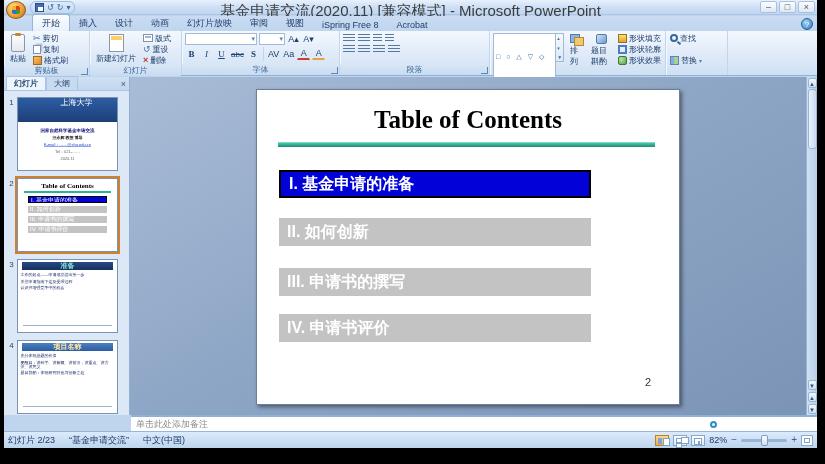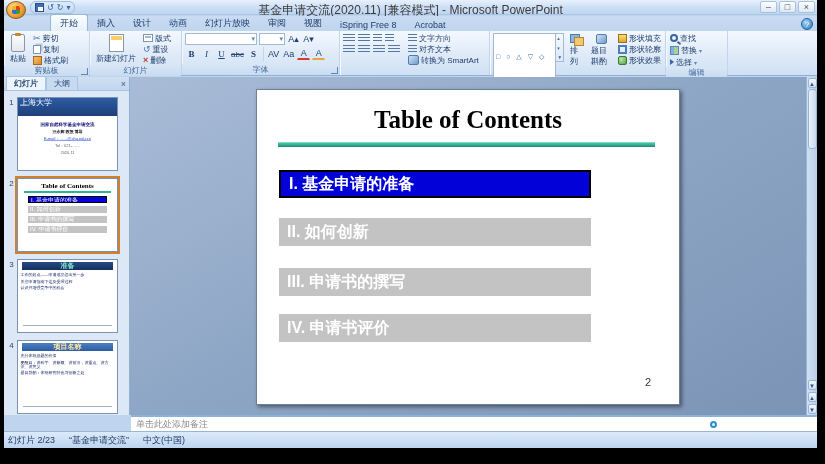--- a/index.html
+++ b/index.html
@@ -15,30 +15,30 @@
   .office-btn { position:absolute; left:2px; top:1px; width:20px; height:18px; border-radius:50%;
                 background:radial-gradient(circle at 35% 30%, #ffd977, #f0a03a 55%, #b96a14);
                 border:1px solid #8a5a16; z-index:5; }
   .office-core { position:absolute; left:5px; top:4px; width:8px; height:8px; border-radius:2px;
                  background:conic-gradient(#e2401f 0 25%, #34a12f 0 50%, #2c6fd4 0 75%, #f2b21d 0); }
   .qat { position:absolute; left:26px; top:1px; height:13px; display:flex; align-items:center; gap:3px;
          background:linear-gradient(#dcebfa,#c3d9f2); border:1px solid #9fbede; border-radius:6px; padding:0 4px; }
   .qat-btn { font-size:8px; color:#3a66a0; line-height:10px; cursor:default; }
   .ic-save { width:9px; height:9px; background:#3e6db5; border:1px solid #2a4d86; position:relative; }
   .ic-save:after { content:""; position:absolute; left:2px; top:3px; width:5px; height:4px; background:#fff; }
-  .title-text { position:absolute; left:0; right:0; top:2px; text-align:center; font-size:12px; color:#3c3c3c; }
+  .title-text { position:absolute; left:0; right:0; top:2px; text-align:center; font-size:15px; color:#3c3c3c; }
   .win-controls { position:absolute; right:2px; top:1px; display:flex; gap:2px; }
   .win-btn { width:17px; height:12px; font-size:9px; line-height:11px; text-align:center; color:#555;
              background:linear-gradient(#fdfeff,#dce9f7); border:1px solid #a9c0dc; border-radius:2px; }
 
   
   .tabrow { position:absolute; left:0; top:16px; right:0; height:15px;
             background:linear-gradient(#c9dcf3,#bfd5ee); display:flex; align-items:flex-end; padding-left:28px; }
   .rtab { font-size:9px; color:#1f3d6b; padding:2px 9px 1px; border-radius:3px 3px 0 0; white-space:nowrap; }
-  .rtab.active { background:linear-gradient(#fbfdff,#e7f0fb); border:1px solid #96b6da; border-bottom:none; color:#16365f;margin-left:18px; }
+  .rtab.active { background:linear-gradient(#fbfdff,#e7f0fb); border:1px solid #96b6da; border-bottom:none; color:#16365f; }
   .help-btn { position:absolute; right:4px; bottom:1px; width:12px; height:12px; border-radius:50%;
               background:radial-gradient(circle at 35% 30%, #9fd0f5, #2f7fc4); border:1px solid #1f5d94;
               color:#fff; font-size:8px; text-align:center; line-height:11px; }
 
   
   .ribbon { position:absolute; left:0; top:31px; right:0; height:45px;
             background:linear-gradient(#f3f8fe,#dfeaf8 55%,#cfe0f3);
             border-bottom:1px solid #8db2d9; display:flex; }
   .grp { height:100%; border-right:1px solid #c2d5ea; box-shadow:1px 0 0 #f4f9ff inset; position:relative;
          display:flex; flex-direction:column; }
@@ -108,21 +108,21 @@
   .stab { font-size:8px; color:#29476f; padding:1px 7px; border:1px solid #a9c4e4; border-bottom:none;
           border-radius:2px 2px 0 0; background:#c7daf0; }
   .stab.active { background:#eef4fc; font-weight:bold; }
   .panel-close { margin-left:auto; margin-right:3px; font-size:9px; color:#44577a; align-self:center; }
   .thumb-list { position:absolute; top:16px; bottom:0; left:0; right:0; padding:4px 4px 0 2px; }
   .thumb-row { display:flex; margin-bottom:7px; }
   .thumb-num { width:11px; font-size:8px; color:#33426b; padding-top:1px; text-align:center; }
   .thumb { width:101px; height:74px; background:#fff; border:1px solid #7a93b5; position:relative; overflow:hidden; }
   .thumb-row.selected .thumb { outline:2px solid #d0812f; outline-offset:0; }
   .t50 { transform:scale(.5); transform-origin:0 0; width:200%; }
-  .th-head { height:18px; background:linear-gradient(#2d5ca3,#1d3f78); color:#fff; font-size:8px; line-height:10px; padding-left:2px; }
+  .th-head { height:24px; background:linear-gradient(#2d5ca3,#1d3f78); color:#fff; font-size:8px; line-height:10px; padding-left:18px;text-align:center; }
   .th-title1 { text-align:center; color:#15157e; font-weight:bold; font-size:9px; margin-top:5px; }
   .th-line { text-align:center; font-size:8px; color:#222; margin-top:3px; }
   .th-line.mail { color:#2244cc; text-decoration:underline; }
   .th-line.dim { color:#666; }
   .th-toc-title { text-align:center; font-family:"Liberation Serif",serif; font-weight:bold; font-size:7px; margin-top:3px; color:#000; }
   .th-rule { height:2px; background:#2eb398; margin:1px 6px 3px; }
   .th-bar { height:7px; margin:0 10px 3px; background:#c3c3c3; color:#fff; font-size:6px; line-height:7px; padding-left:2px; overflow:hidden; }
   .th-bar.hl { background:#0101d8; border:1px solid #000; }
   .th-cap { height:8px; margin:2px 4px 2px; background:linear-gradient(#274a86,#16305e); color:#7fe0c8; font-size:7px;
             line-height:8px; text-align:center; font-weight:bold; }
@@ -299,35 +299,22 @@
             <span class="ic-lines sm"></span>
             <span class="ic-lines sm"></span>
           </div>
           <div class="pararow">
             <span class="ic-lines"></span>
             <span class="ic-lines"></span>
             <span class="ic-lines"></span>
             <span class="ic-lines"></span>
           </div>
         </div>
-        <div class="smallcol" style="margin-left:4px">
-          <div class="smallbtn">
-              <span class="ic-lines sm"></span>
-              <span>文字方向</span>
-            </div>
-          <div class="smallbtn">
-              <span class="ic-lines sm"></span>
-              <span>对齐文本</span>
-            </div>
-          <div class="smallbtn">
-              <span class="ic ic-qstyle"></span>
-              <span>转换为 SmartArt</span>
-            </div>
-        </div>
-      </div>
+      </div>
+      <div class="grp-label"><span>段落</span><span class="launcher"></span></div>
     </div>
 
     <div class="grp" style="width:176px">
       <div class="grp-body">
         <div style="display:flex">
           <div class="shapegrid">
             <div>□ ○ △ ▽ ◇</div>
             <div>☆ ← → ↔ +</div>
             <div>\ / | ( )</div>
           </div>
@@ -357,21 +344,21 @@
           <div class="smallbtn">
               <span class="ic ic-effects"></span>
               <span>形状效果</span>
             </div>
         </div>
       </div>
       <div class="grp-label"><span>绘图</span><span class="launcher"></span></div>
     </div>
 
     <div class="grp" style="width:62px">
-      <div class="grp-body" style="flex-direction:column; gap:2px;">
+      <div class="grp-body" style="flex-direction:column; gap:12px;">
         <div class="smallbtn">
             <span class="ic ic-find"></span>
             <span>查找</span>
           </div>
         <div class="smallbtn">
             <span class="ic ic-replace"></span>
             <span>替换</span>
             <span style="font-size:6px;color:#5d86b5">▾</span>
           </div>
         <div class="smallbtn">
@@ -471,15 +458,27 @@
 
   <div class="notesbar">
     <span>单击此处添加备注</span>
     <span class="note-circle"></span>
   </div>
 
   <div class="statusbar">
     <span class="sb-item">幻灯片 2/23</span>
     <span class="sb-item">“基金申请交流”</span>
     <span class="sb-item">中文(中国)</span>
+    <div class="sb-right">
+      <span class="vw active vw-normal"></span>
+      <span class="vw vw-sorter"></span>
+      <span class="vw vw-show"></span>
+      <span>82%</span>
+      <span class="zsign">−</span>
+      <span class="zoomtrack">
+          <span class="zoomthumb"></span>
+        </span>
+      <span class="zsign">+</span>
+      <span class="ic-fit"></span>
+    </div>
   </div>
 
 </div>
 
 </body></html>

